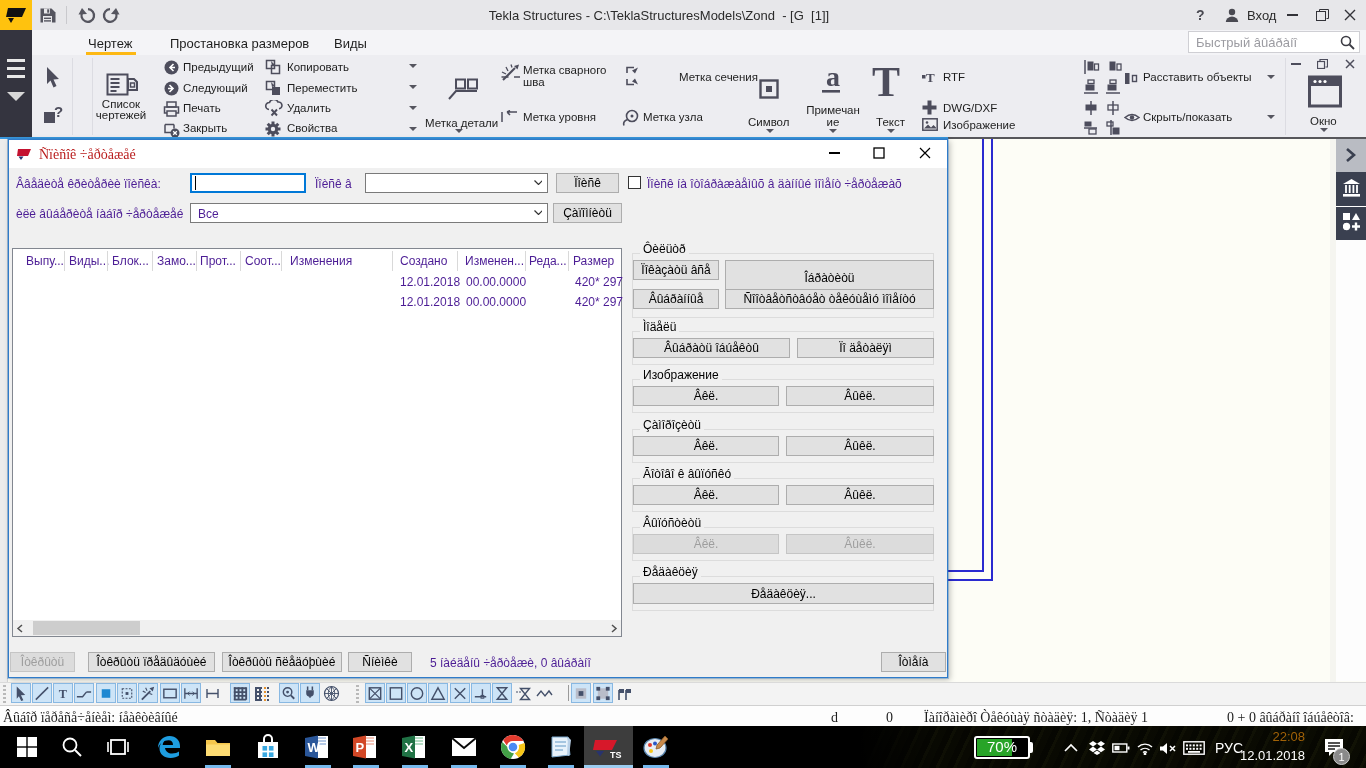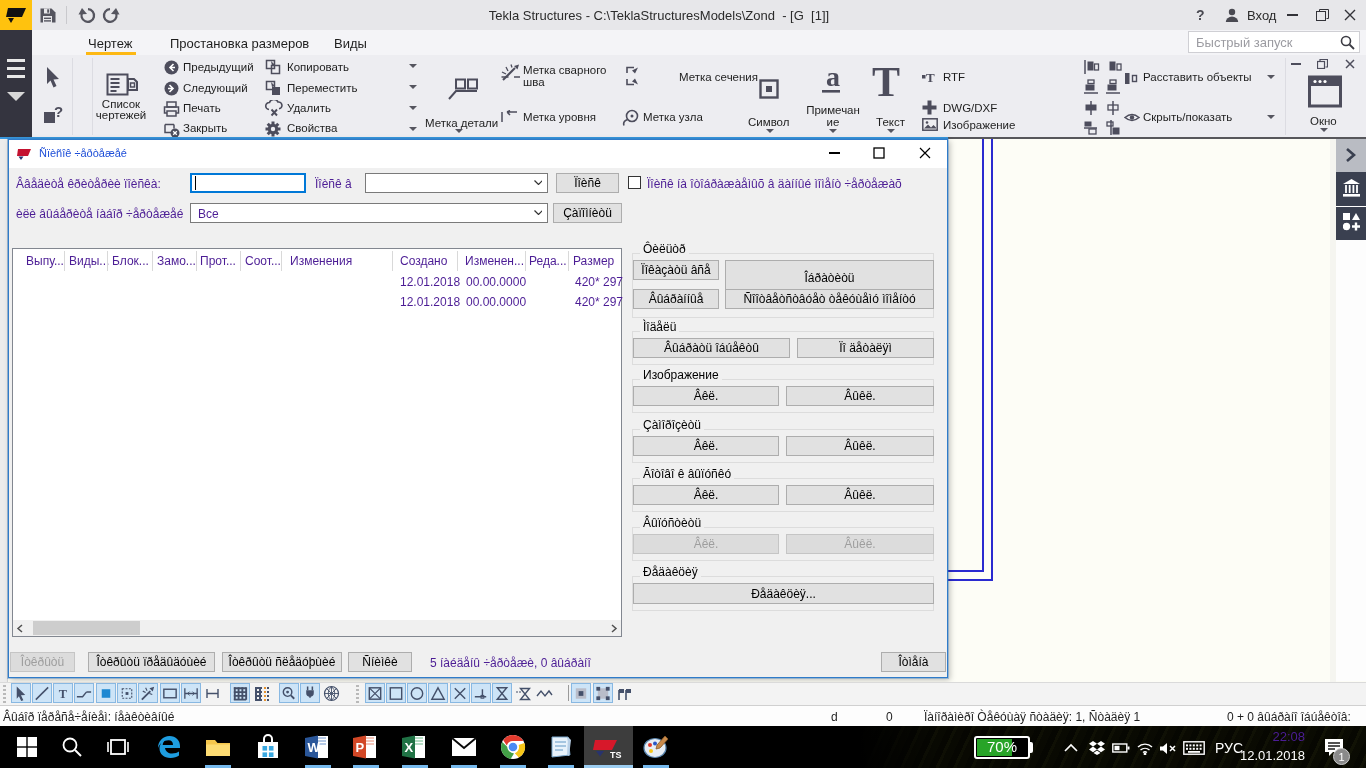--- a/index.html
+++ b/index.html
@@ -1,21 +1,21 @@
 <!DOCTYPE html>
 <html><head>
 <meta charset="utf-8">
 <style>
   * { margin:0; padding:0; box-sizing:border-box; }
   html,body { width:1366px; height:768px; overflow:hidden; }
   body { font-family:"Liberation Sans", sans-serif; position:relative; background:#ededf1; }
   .abs { position:absolute; }
   .r12 { font-size:11.5px; color:#1e1e1e; white-space:nowrap; }
   .t12 { font-size:12px; color:#4c1d95; white-space:nowrap; }
-  .t11 { font-size:12px; color:#1e1e1e; white-space:nowrap; }
+  .t11 { font-size:14px; color:#1e1e1e; white-space:nowrap;font-family:Liberation Serif, serif; }
   .btn { position:absolute; background:#e1e1e1; border:1px solid #adadad; font-size:12px; color:#000;
          display:flex; align-items:center; justify-content:center; white-space:nowrap;
          font-family:"Liberation Sans", sans-serif; }
   .btn.dis { background:#dcdcdc; border-color:#c5c5c5; color:#9e9e9e; }
   .grp { position:absolute; border:1px solid #dcdcdc; }
   .grplabel { position:absolute; font-size:12px; color:#000; background:#f0f0f0; padding:0 3px; white-space:nowrap; }
   .combo { position:absolute; background:#fff; border:1px solid #7a7a7a; }
   .combo .chev { position:absolute; right:5px; top:50%; margin-top:-3px; width:8px; height:5px; }
   .tbtn { position:absolute; width:20px; height:20px; display:flex; align-items:center; justify-content:center; }
   .tbtn.act { background:#cde4f7; border:1px solid #88b8e2; }
@@ -66,21 +66,21 @@
 </svg>
 
 
 <div class="abs" style="left:32px;top:30px;width:1334px;height:25px;background:#f4f4f7;"></div>
 <div class="abs" style="left:88px;top:36px;font-size:13px;color:#1e1e1e;">Чертеж</div>
 <div class="abs" style="left:86px;top:52px;width:50px;height:3px;background:#fdb813;"></div>
 <div class="abs" style="left:170px;top:36px;font-size:13px;color:#1e1e1e;">Простановка размеров</div>
 <div class="abs" style="left:334px;top:36px;font-size:13px;color:#1e1e1e;">Виды</div>
 
 <div class="abs" style="left:1188px;top:31px;width:172px;height:22px;background:#fff;border:1px solid #cfcfd4;"></div>
-<div class="abs" style="left:1196px;top:35px;font-size:13px;color:#9b9ba1;">Быстрый запуск</div>
+<div class="abs" style="left:1196px;top:35px;font-size:13px;color:#9b9ba1;">Быстрый âûáðàíî</div>
 <svg class="abs" style="left:1340px;top:35px;" width="15" height="15">
   <circle cx="6" cy="6" r="4.5" fill="none" stroke="#3c3c44" stroke-width="1.6"></circle>
   <path d="M9.5,9.5 L14,14" stroke="#3c3c44" stroke-width="1.8"></path>
 </svg>
 
 
 <div class="abs" style="left:0;top:30px;width:32px;height:109px;background:#34343f;"></div>
 <div class="abs" style="left:7px;top:59px;width:18px;height:3px;background:#e8e8e8;"></div>
 <div class="abs" style="left:7px;top:67px;width:18px;height:3px;background:#e8e8e8;"></div>
 <div class="abs" style="left:7px;top:75px;width:18px;height:3px;background:#e8e8e8;"></div>
@@ -337,21 +337,21 @@
 </svg>
 <div class="abs" style="left:1336px;top:240px;width:30px;height:441px;background:#fdfdfd;"></div>
 
 
 <div class="abs" style="left:8px;top:139px;width:940px;height:539px;background:#f0f0f0;border:1px solid #2f7bc9;box-shadow:0 0 0 1px rgba(47,123,201,.35), 2px 2px 6px rgba(0,0,0,.25);" id="dlg"></div>
 <div class="abs" style="left:9px;top:140px;width:938px;height:28px;background:#fff;"></div>
 <svg class="abs" style="left:17px;top:146px;" width="17" height="16">
   <polygon points="1,3 14,3 11,10 0,10" fill="#c41230"></polygon>
   <polygon points="1.5,10.5 6.5,10.5 4,14" fill="#28336e"></polygon>
 </svg>
-<div class="abs" style="left:39px;top:147px;font-size:11px;color:#1d4ed8;">Ñïèñîê ÷åðòåæåé</div>
+<div class="abs" style="left:39px;top:147px;font-size:14px;color:#b91c1c;font-family:Liberation Serif, serif;">Ñïèñîê ÷åðòåæåé</div>
 <div class="abs" style="left:829px;top:152px;width:11px;height:1.6px;background:#000;"></div>
 <svg class="abs" style="left:873px;top:147px;" width="12" height="12">
     <rect x="1" y="1" width="10" height="10" fill="none" stroke="#000" stroke-width="1.3"></rect>
   </svg>
 <svg class="abs" style="left:919px;top:147px;" width="12" height="12">
     <path d="M1,1 L11,11 M11,1 L1,11" stroke="#000" stroke-width="1.2"></path>
   </svg>
 
 
 <div class="abs t12" style="left:16px;top:177px;">Ââåäèòå êðèòåðèè ïîèñêà:</div>
@@ -781,21 +781,21 @@
       <rect x="16.6" y="3.4" width="2" height="2"></rect>
       <rect x="3" y="6.8" width="2" height="2"></rect>
       <rect x="6.4" y="6.8" width="2" height="2"></rect>
       <rect x="9.8" y="6.8" width="2" height="2"></rect>
       <rect x="13.2" y="6.8" width="2" height="2"></rect>
       <rect x="16.6" y="6.8" width="2" height="2"></rect>
       <rect x="5" y="10" width="12" height="1.8"></rect>
     </g>
   </svg>
 <div class="abs" style="left:1215px;top:740px;font-size:14px;color:#fff;font-family:'Liberation Sans';">РУС</div>
-<div class="abs" style="left:1235px;top:729px;width:70px;text-align:right;font-size:13px;color:#4c1d95;font-family:'Liberation Sans';">22:08</div>
+<div class="abs" style="left:1235px;top:729px;width:70px;text-align:right;font-size:13px;color:#a16207;font-family:'Liberation Sans';">22:08</div>
 <div class="abs" style="left:1235px;top:748px;width:70px;text-align:right;font-size:13px;color:#fff;font-family:'Liberation Sans';">12.01.2018</div>
 <svg class="abs" style="left:1324px;top:738px;" width="20" height="18">
     <path d="M1,1 h18 v13 h-10 l-4,4 v-4 h-4 z" fill="#fff"></path>
     <path d="M4,5 h12 M4,8 h12 M4,11 h7" stroke="#1a1a1a" stroke-width="1.3"></path>
   </svg>
 <div class="abs" style="left:1333px;top:748px;width:17px;height:17px;border-radius:50%;background:#8a8a8a;border:1px solid #ccc;color:#fff;font-size:11px;display:flex;align-items:center;justify-content:center;font-family:'Liberation Sans';">1</div>
 
 
 
 </body></html>

